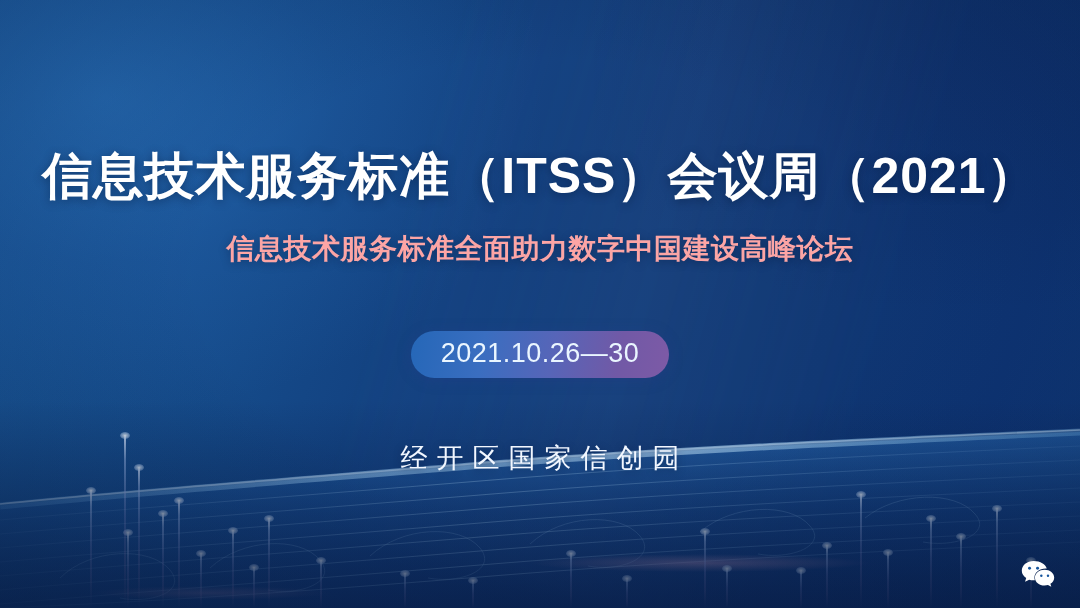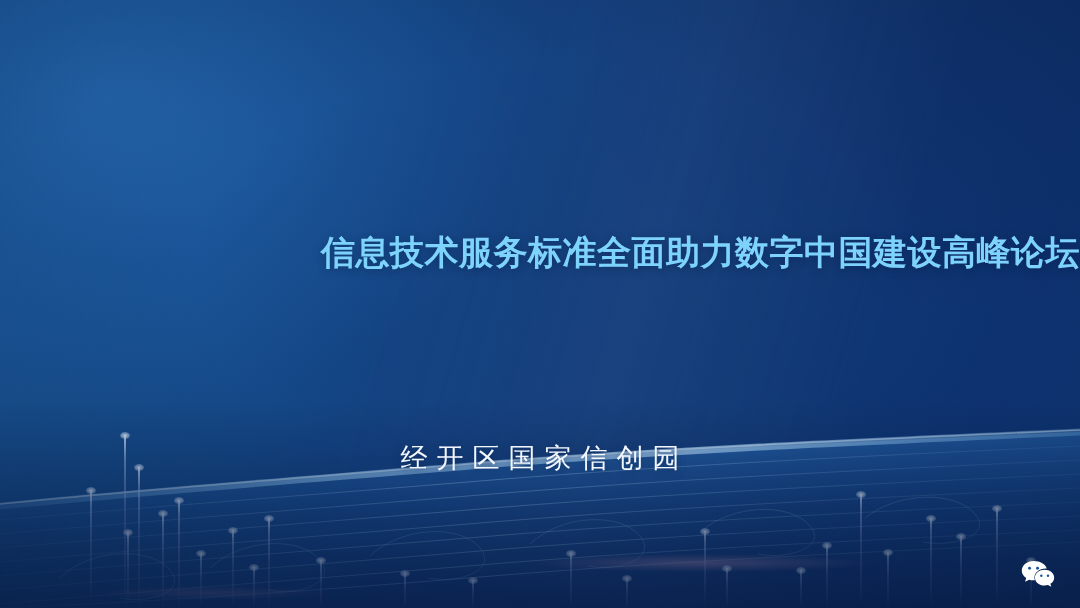--- a/index.html
+++ b/index.html
@@ -138,23 +138,23 @@
     font-weight: bold;
     letter-spacing: 1px;
     line-height: 1.12;
     white-space: nowrap;
     text-shadow: 0 2px 10px rgba(4,22,56,0.45);
   }
   .subtitle {
     position: absolute;
     top: 230px;
     left: 0; right: 0;
-    text-align: right;
-    color: #7dd3fc;
-    font-size: 34px;
+    text-align: center;
+    color: #fca5a5;
+    font-size: 28px;
     font-weight: bold;
     letter-spacing: 0.5px;
     white-space: nowrap;
     text-shadow: 0 2px 8px rgba(4,22,56,0.40);
   }
   .date-badge-wrap {
     position: absolute;
     top: 331px;
     left: 0; right: 0;
     text-align: center;
@@ -301,23 +301,27 @@
     <div class="pillar" style="left:960px; top:536px; height:72px;"></div>
     <div class="pillar" style="left:996px; top:508px; height:100px;"></div>
     <div class="pillar" style="left:1030px;top:560px; height:48px;"></div>
   </div>
 
   <div class="bg-bottomdark"></div>
   <div class="bg-vignette"></div>
 
   <div class="content">
 
+    <div class="title">信息技术服务标准（ITSS）会议周（2021）</div>
 
     <div class="subtitle">信息技术服务标准全面助力数字中国建设高峰论坛</div>
 
+    <div class="date-badge-wrap">
+      <span class="date-badge">2021.10.26—30</span>
+    </div>
 
     <div class="venue">经开区国家信创园</div>
 
     <div class="watermark">
       <span class="wechat-icon">
         <svg viewBox="0 0 40 34" width="36" height="31">
           <path d="M15.2 2C7.6 2 2 6.9 2 12.7c0 3.3 1.9 6.2 4.9 8.1L5.6 25l4.6-2.3c1.6.45 3.3.7 5 .7.45 0 .9-.02 1.3-.06a9.6 9.6 0 0 1-.45-2.9c0-5.6 5.5-10.1 12.4-10.1.45 0 .9.02 1.3.07C28.5 5.6 22.5 2 15.2 2z" fill="#ffffff"></path>
           <circle cx="10.6" cy="10.1" r="1.65" fill="#17569e"></circle>
           <circle cx="19.5" cy="10.1" r="1.65" fill="#17569e"></circle>
           <path d="M38 20.5c0-4.8-4.8-8.7-10.7-8.7S16.6 15.7 16.6 20.5c0 4.8 4.8 8.7 10.7 8.7 1.3 0 2.6-.2 3.8-.55l3.7 1.9-1.05-3.2c2.6-1.6 4.25-4 4.25-6.85z" fill="#ffffff"></path>

